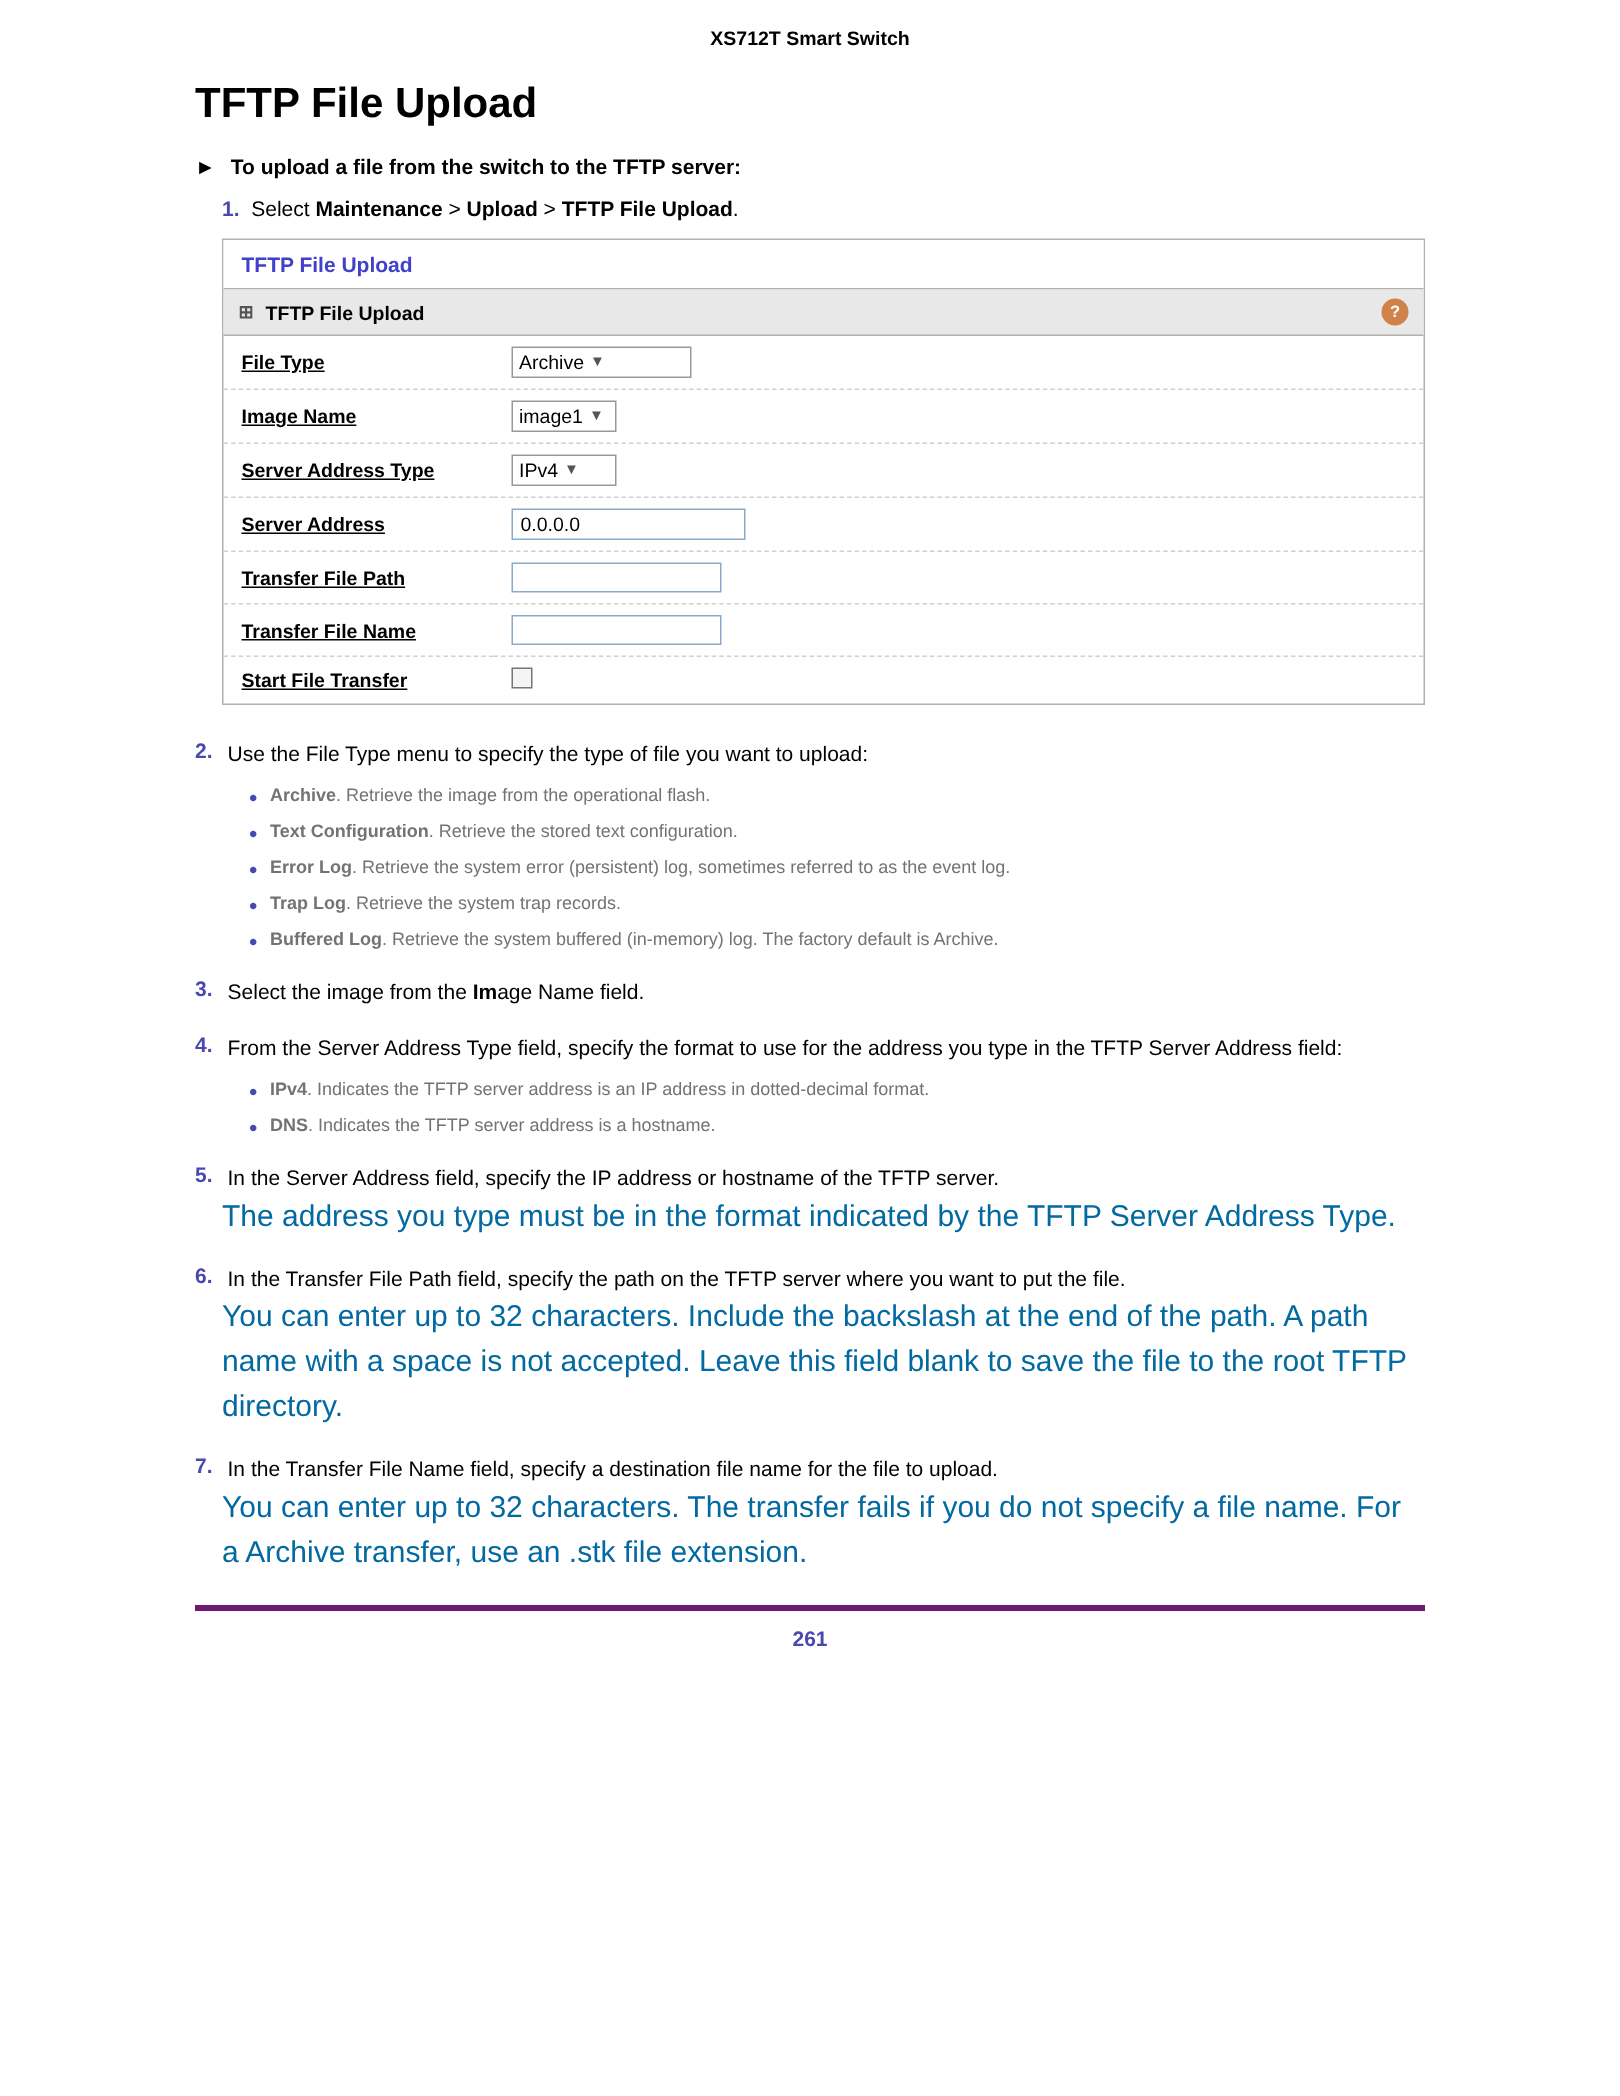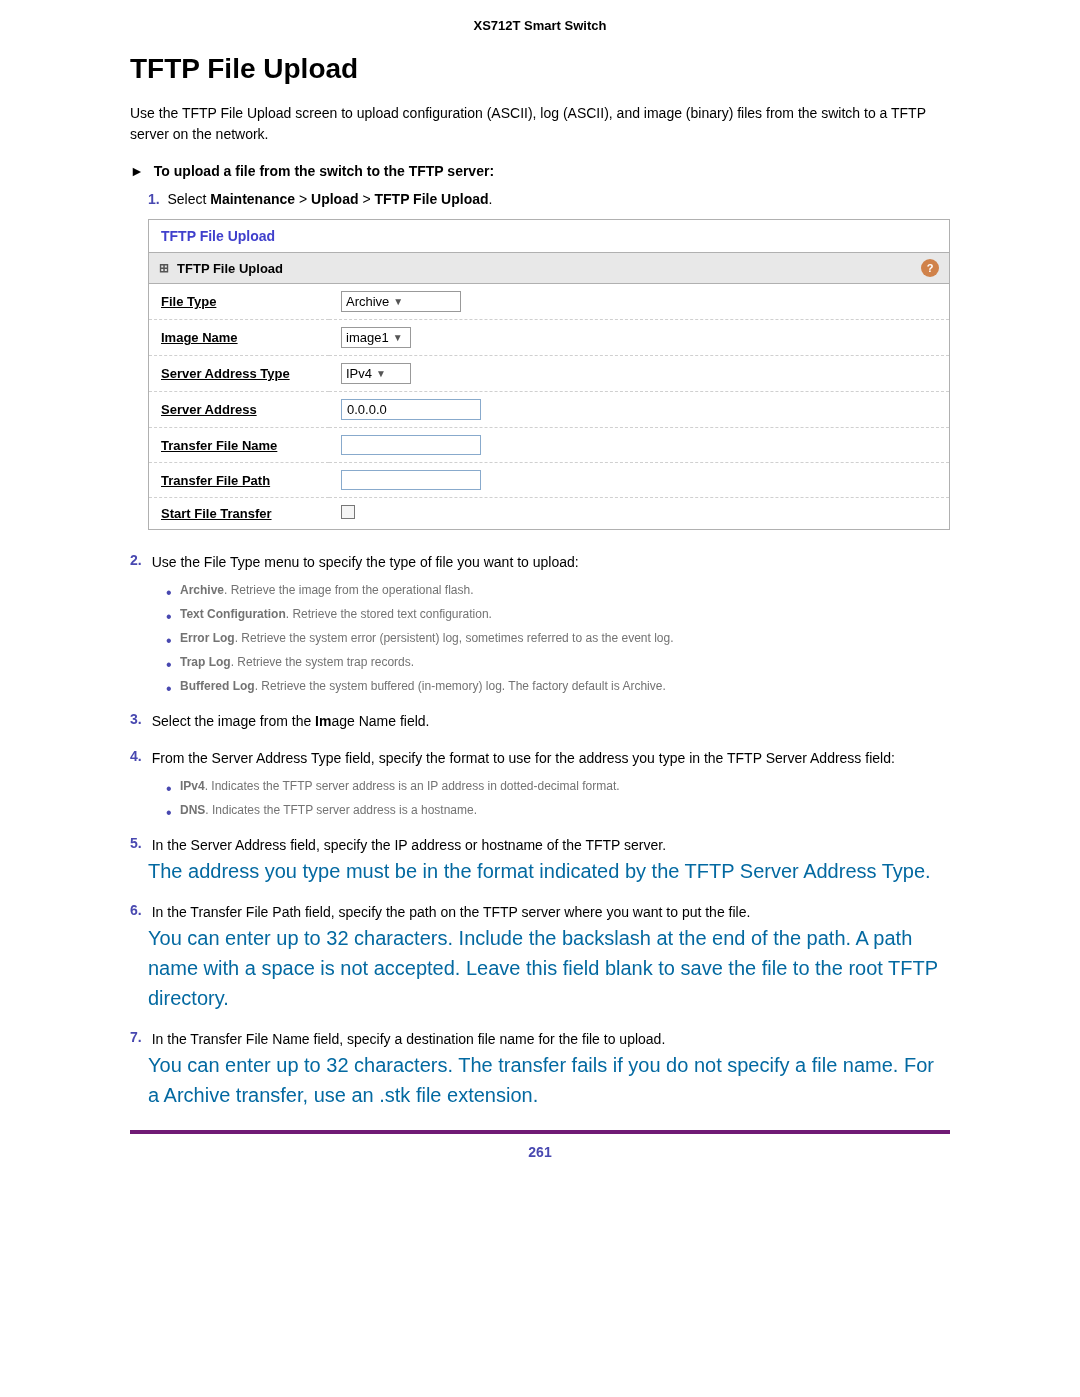--- a/index.html
+++ b/index.html
@@ -177,21 +177,21 @@
     }
 
     .small-select {
       min-width: 70px;
     }
 
     .text-input {
       border: 1px solid #88aacc;
       padding: 2px 5px;
       font-size: 13px;
-      width: 140px;
+      width: 156px;
       background: #fff;
       color: #000;
     }
 
     .empty-input {
       border: 1px solid #88aacc;
       padding: 2px 5px;
       font-size: 13px;
       width: 140px;
       background: #fff;
@@ -278,21 +278,20 @@
 <div class="page-wrapper">
 
   <div class="top-header">
     <span>XS712T Smart Switch</span>
   </div>
 
   <div class="content-area">
 
     <h1 class="page-title">TFTP File Upload</h1>
 
-    <p class="intro-text">Use the TFTP File Upload screen to upload configuration (ASCII), log (ASCII), and image (binary) files from the switch to a TFTP server on the network.</p>
 
     <div class="section-heading">
       <span class="arrow-icon">►</span>
       <strong><span>To upload a file from the switch to the TFTP server:</span></strong>
     </div>
 
     <div class="sub-heading">
       <span class="step-number-inline">1.</span>
       &nbsp;Select <strong>Maintenance</strong> &gt; <strong>Upload</strong> &gt; <strong>TFTP File Upload</strong>.
     </div>
@@ -345,28 +344,28 @@
           </tr>
 
           <tr>
             <td class="label-cell">Server Address</td>
             <td class="value-cell">
               <input class="text-input" type="text" value="0.0.0.0" style="">
             </td>
           </tr>
 
           <tr>
+            <td class="label-cell">Transfer File Path</td>
+            <td class="value-cell">
+              <input class="empty-input" type="text" value="" style="">
+            </td>
+          </tr>
+
+          <tr>
             <td class="label-cell">Transfer File Name</td>
-            <td class="value-cell">
-              <input class="empty-input" type="text" value="" style="">
-            </td>
-          </tr>
-
-          <tr>
-            <td class="label-cell">Transfer File Path</td>
             <td class="value-cell">
               <input class="empty-input" type="text" value="" style="">
             </td>
           </tr>
 
           <tr>
             <td class="label-cell">Start File Transfer</td>
             <td class="value-cell">
               <span class="checkbox-input"></span>
             </td>

